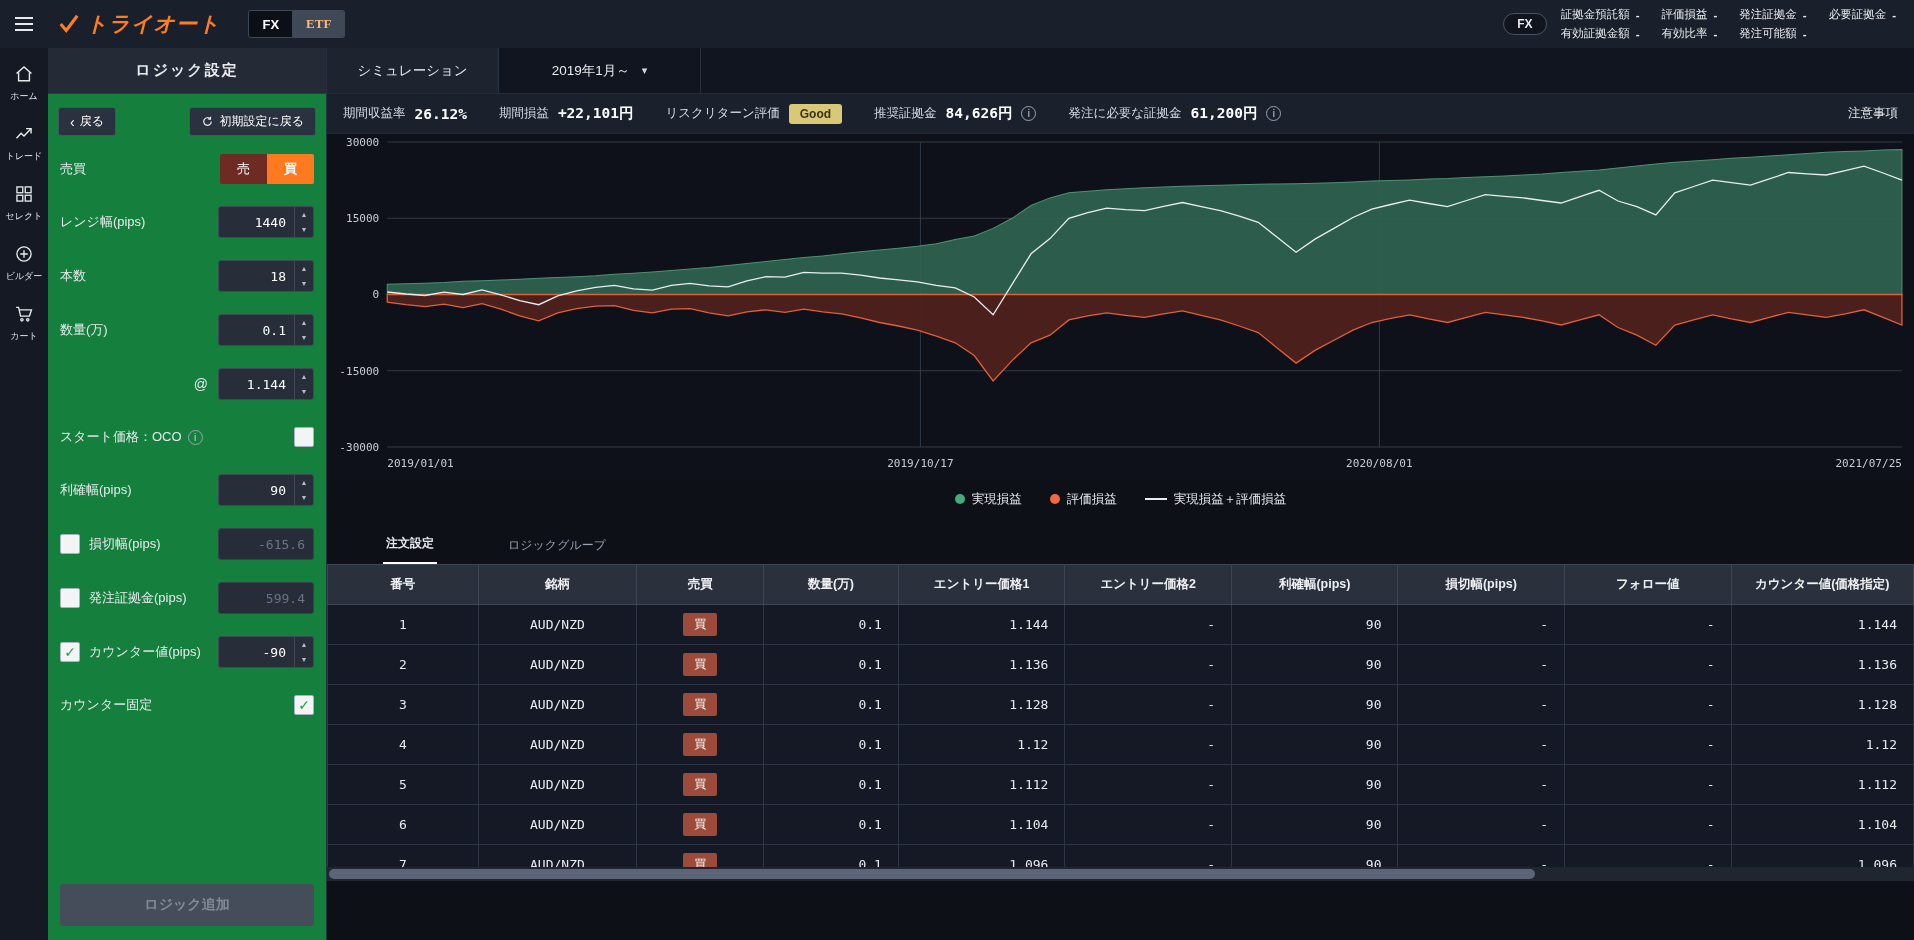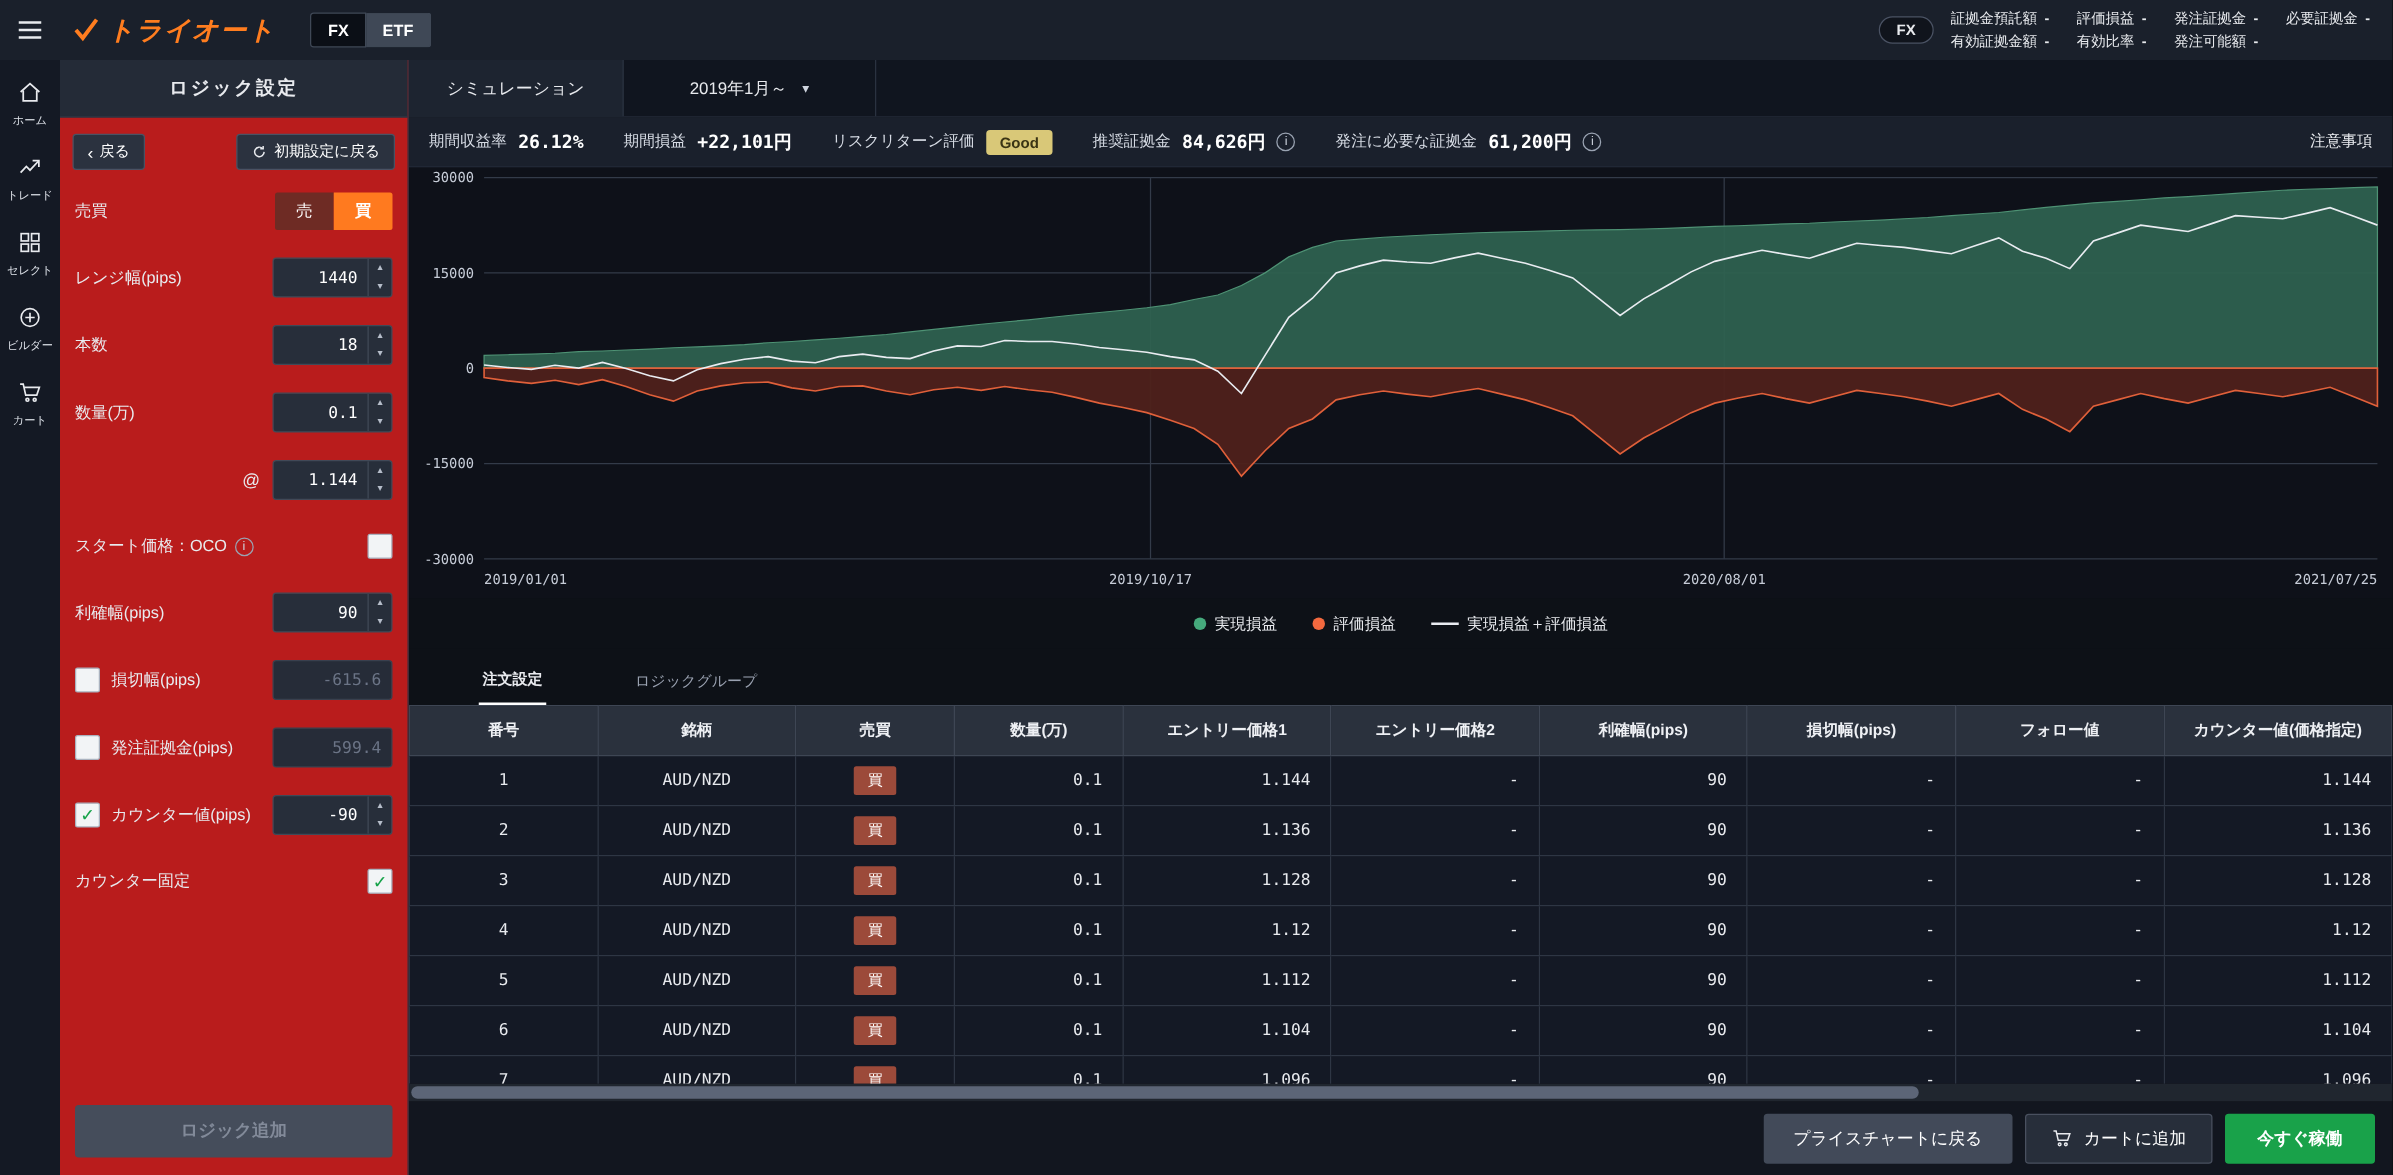--- a/index.html
+++ b/index.html
@@ -8,35 +8,35 @@
 
   
   .topbar { position:absolute; top:0; left:0; right:0; height:48px; background:#1a202b; display:flex; align-items:center; z-index:20; }
   .hamburger { width:48px; height:48px; display:flex; flex-direction:column; align-items:center; justify-content:center; gap:4px; cursor:pointer; }
   .hamburger i { width:18px; height:2px; background:#e8eaee; display:block; }
   .logo { display:flex; align-items:center; gap:6px; margin-left:10px; }
   .logo-text { color:#ff7d1f; font-size:21px; font-weight:bold; font-style:italic; letter-spacing:1px; }
   .seg-wrap { display:flex; margin-left:28px; }
   .seg { height:28px; padding:0 13px; display:flex; align-items:center; font-size:13px; font-weight:bold; border:1px solid #3f4856; cursor:pointer; }
   .seg.active { background:#0b0f16; color:#fff; border-radius:3px 0 0 3px; }
-  .seg.inactive { background:#3f4856; color:#ffffff; border-left:none; border-radius:0 3px 3px 0; }
+  .seg.inactive { background:#3f4856; color:#fdba74; border-left:none; border-radius:0 3px 3px 0;font-family:Liberation Serif, serif; }
   .tb-right { margin-left:auto; display:flex; align-items:center; gap:14px; padding-right:18px; }
   .acct-badge { border:1px solid #4a5263; background:#10141c; border-radius:11px; padding:3px 13px; font-size:12px; font-weight:bold; }
   .acct-stats { font-size:11.5px; display:flex; flex-direction:column; gap:4px; }
   .acct-row { display:flex; gap:22px; }
   .acct-item { display:flex; gap:6px; align-items:center; color:#e8eaee; }
   .acct-item b { font-weight:bold; }
 
   
   .rail { position:absolute; left:0; top:48px; bottom:0; width:48px; background:#141924; display:flex; flex-direction:column; align-items:center; padding-top:8px; gap:6px; z-index:15; }
   .rail-item { width:48px; padding:8px 0 7px; display:flex; flex-direction:column; align-items:center; gap:4px; color:#dfe3ea; font-size:9px; cursor:pointer; }
   .rail-item svg { width:20px; height:20px; color:#e8eaee; }
 
   
-  .panel { position:absolute; left:48px; top:48px; bottom:0; width:279px; background:#b91c1c; border-right:1px solid #2a3140; display:flex; flex-direction:column; z-index:10; }
+  .panel { position:absolute; left:48px; top:48px; bottom:0; width:279px; background:#15803d; border-right:1px solid #2a3140; display:flex; flex-direction:column; z-index:10; }
   .panel-title { height:46px; flex:none; display:flex; align-items:center; justify-content:center; font-size:15px; font-weight:bold; letter-spacing:2px; background:#242b37; border-bottom:1px solid #2f3745; }
   .panel-btns { display:flex; justify-content:space-between; padding:13px 10px 2px; }
   .btn-small { height:29px; background:#2b323f; border:1px solid #4a5263; color:#fff; font-size:12px; border-radius:3px; display:flex; align-items:center; gap:5px; padding:0 11px; cursor:pointer; }
   .btn-small .chev { font-size:14px; line-height:1; }
   .btn-small svg { width:13px; height:13px; color:#e8eaee; }
   .form { padding:16px 12px 0; flex:1; display:flex; flex-direction:column; overflow:hidden; }
   .frow { display:flex; align-items:center; justify-content:space-between; margin-bottom:22px; min-height:30px; }
   .flabel { font-size:13px; color:#e8eaee; display:flex; align-items:center; gap:6px; }
   .side-group { display:flex; }
   .btn-sell { width:47px; height:30px; background:#6e2b24; color:#fff; font-size:13px; display:flex; align-items:center; justify-content:center; border-radius:2px 0 0 2px; cursor:pointer; }
@@ -529,26 +529,14 @@
             <td class="num">1.096</td>
           </tr>
         </tbody>
       </table>
   </div>
 
   <div class="hscroll">
     <div class="hthumb"></div>
   </div>
 
-  <footer class="footer">
-    <div class="fbtn gray">プライスチャートに戻る</div>
-    <div class="fbtn dark">
-      <svg viewBox="0 0 24 24">
-          <path d="M2.5 4h3l2.4 10.5h10.6L21 7H6.2" fill="none" stroke="currentColor" stroke-width="1.7"></path>
-          <circle cx="9.5" cy="19" r="1.5" fill="none" stroke="currentColor" stroke-width="1.7"></circle>
-          <circle cx="16.5" cy="19" r="1.5" fill="none" stroke="currentColor" stroke-width="1.7"></circle>
-        </svg>
-      <span>カートに追加</span>
-    </div>
-    <div class="fbtn green">今すぐ稼働</div>
-  </footer>
 
 </main>
 
 </body></html>

